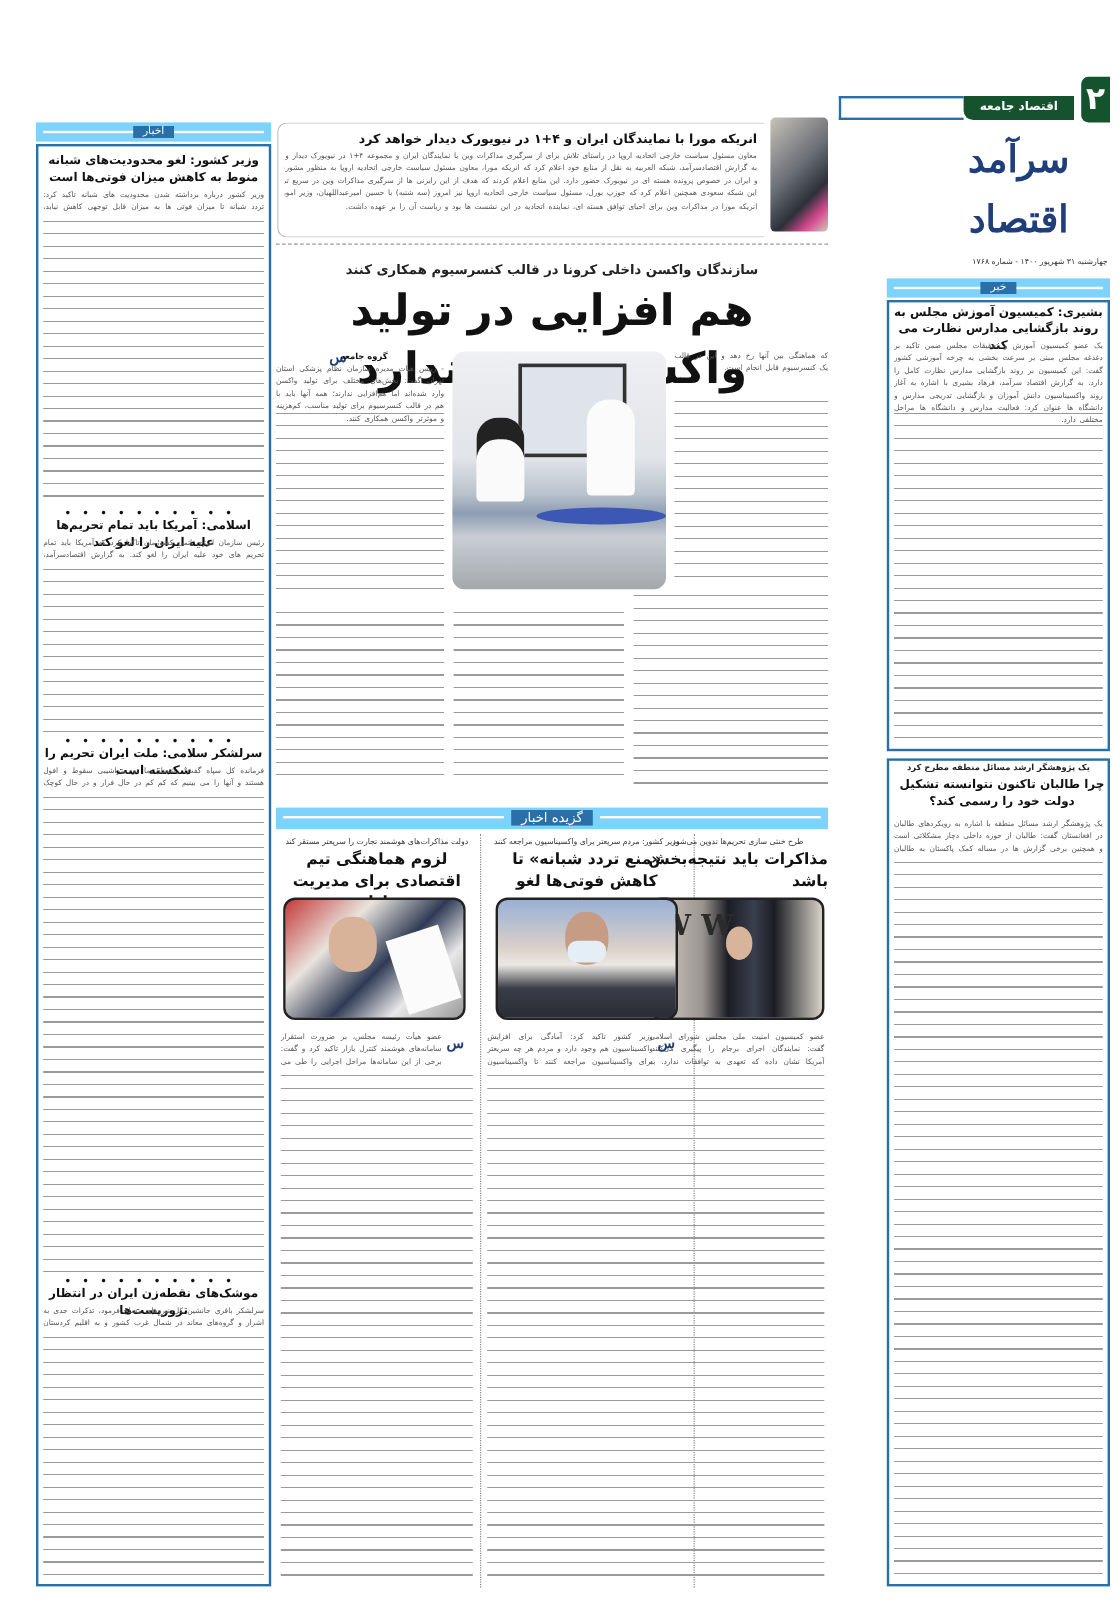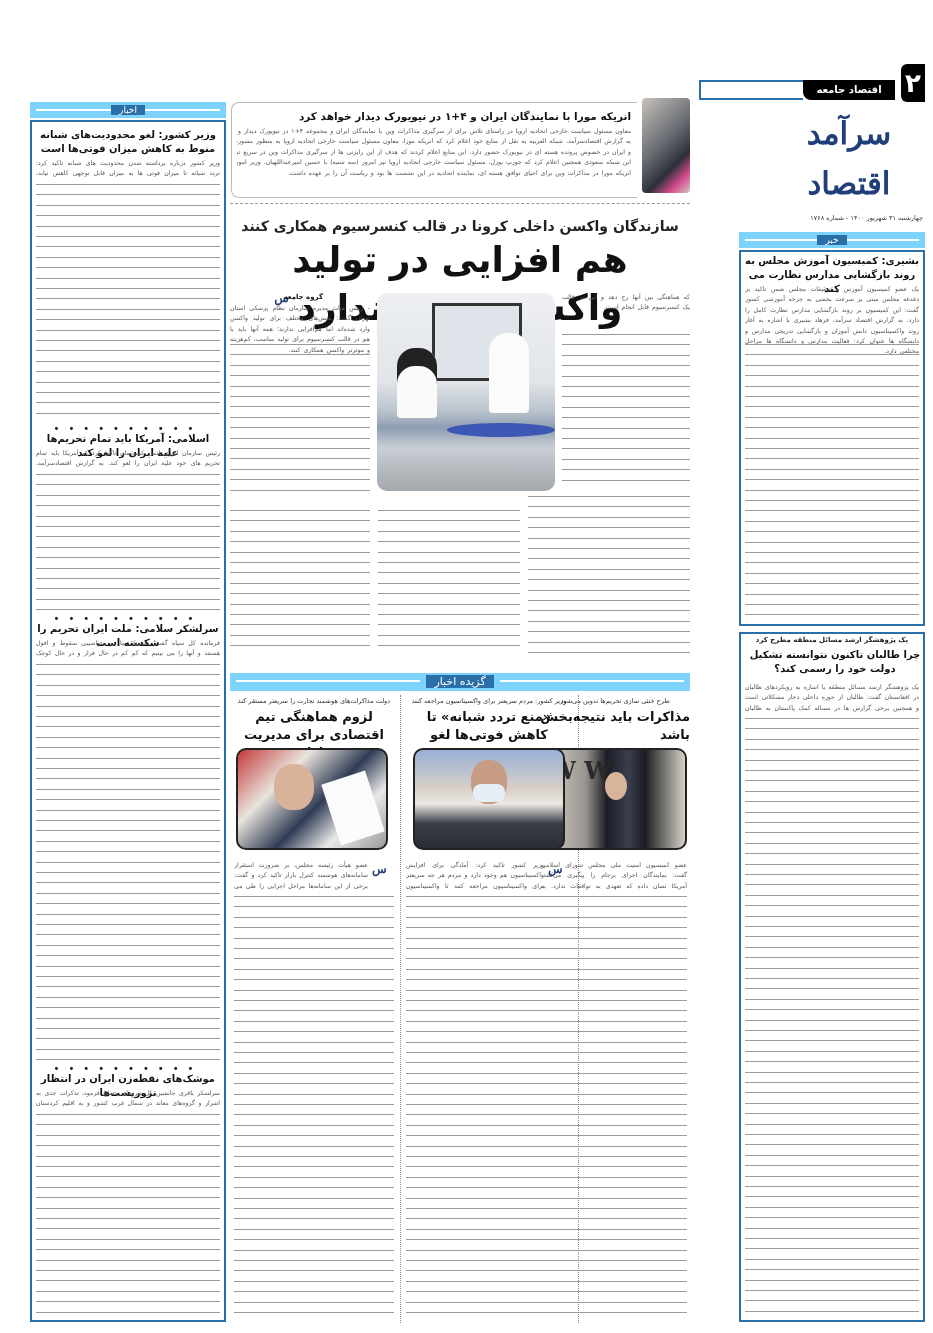--- a/index.html
+++ b/index.html
@@ -1,19 +1,19 @@
 <!DOCTYPE html>
 <html><head>
 <meta charset="utf-8">
 <style>
   *{box-sizing:border-box;margin:0;padding:0}
   html,body{width:933px;height:1333px;background:#fff;overflow:hidden}
   body{font-family:"DejaVu Sans",sans-serif;color:#222;position:relative;direction:rtl}
   .abs{position:absolute}
-  .blue{background:#000000}
+  .blue{background:#14532d}
   .filler{font-size:6.2px;line-height:10.4px;color:#555;text-align:justify;overflow:hidden;word-spacing:1px}
   .filler span{display:block;height:10.4px;border-bottom:0;overflow:hidden;white-space:nowrap}
   .hdrbar{height:16px;background:#7dd3fc;color:#fff;font-size:9px;text-align:center;line-height:16px;position:absolute}
   .hdrbar .line{position:absolute;top:7px;height:2px;background:#fff;width:40%}
   .hdrbar .line.l{left:6px}
   .hdrbar .line.r{right:6px}
   .hdrbar .lbl{position:relative;background:#2a6fa8;padding:0 8px}
   .box{border:2px solid #2a6fa8;position:absolute}
   .h-small{font-weight:bold;font-size:10px;text-align:center;color:#111;line-height:14px}
   .photo{position:absolute;border-radius:10px;overflow:hidden}
@@ -35,21 +35,21 @@
 <div class="abs" style="right:302px;top:110px;width:390px;font-weight:bold;font-size:10.5px;color:#111;text-align:right">انریکه مورا با نمایندگان ایران و ۴+۱ در نیویورک دیدار خواهد کرد</div>
 <div class="abs filler" style="right:302px;top:126px;width:394px;height:66px">
   <span>معاون مسئول سیاست خارجی اتحادیه اروپا در راستای تلاش برای از سرگیری مذاکرات وین با نمایندگان ایران و مجموعه ۴+۱ در نیویورک دیدار و رایزنی خواهد کرد.</span>
   <span>به گزارش اقتصادسرآمد، شبکه العربیه به نقل از منابع خود اعلام کرد که انریکه مورا، معاون مسئول سیاست خارجی اتحادیه اروپا به منظور مشورت با نمایندگان مجموعه ۴+۱</span>
   <span>و ایران در خصوص پرونده هسته ای در نیویورک حضور دارد. این منابع اعلام کردند که هدف از این رایزنی ها از سرگیری مذاکرات وین در سریع ترین زمان ممکن است.</span>
   <span>این شبکه سعودی همچنین اعلام کرد که جوزپ بورل، مسئول سیاست خارجی اتحادیه اروپا نیز امروز (سه شنبه) با حسین امیرعبداللهیان، وزیر امور خارجه کشورمان دیدار و رایزنی خواهد کرد.</span>
   <span>انریکه مورا در مذاکرات وین برای احیای توافق هسته ای، نماینده اتحادیه در این نشست ها بود و ریاست آن را بر عهده داشت.</span>
 </div>
 <div class="abs" style="right:243px;top:203px;width:460px;border-top:1px dashed #999"></div>
 
-<div class="abs" style="right:243px;top:218px;width:460px;text-align:center;font-weight:bold;font-size:14px;color:#222">سازندگان واکسن داخلی کرونا در قالب کنسرسیوم همکاری کنند</div>
+<div class="abs" style="right:243px;top:218px;width:460px;text-align:center;font-weight:bold;font-size:11px;color:#222">سازندگان واکسن داخلی کرونا در قالب کنسرسیوم همکاری کنند</div>
 <div class="abs" style="right:243px;top:236px;width:460px;text-align:center;font-weight:bold;font-size:36px;line-height:48px;color:#111;letter-spacing:-1px">هم افزایی در تولید واکسن وجود ندارد</div>
 
 <div class="abs" style="right:644px;top:291px;width:22px;height:18px;color:#1f3e7a;font-weight:bold;font-size:12px;font-family:'DejaVu Serif',serif">س</div>
 <div class="abs" style="right:610px;top:293px;font-weight:bold;font-size:7px;color:#111">گروه جامعه</div>
 <div class="abs filler" style="right:563px;top:303px;width:140px;height:198px;white-space:normal">- رییس هیات مدیره سازمان نظام پزشکی استان تهران گفت: بخش‌های مختلف برای تولید واکسن وارد شده‌اند اما هم‌افزایی ندارند؛ همه آنها باید با هم در قالب کنسرسیوم برای تولید مناسب، کم‌هزینه و موثرتر واکسن همکاری کنند.</div>
 
 <div class="photo" style="right:378px;top:293px;width:178px;height:198px;background:linear-gradient(180deg,#eef0f3 0%,#e1e4e8 45%,#b9c2cc 60%,#8d9db3 68%,#c9ced4 78%,#a3a8ad 100%)">
   <div style="position:absolute;left:55px;top:10px;width:90px;height:78px;border:3px solid #333;background:#dfe4ea"></div>
   <div style="position:absolute;left:20px;top:55px;width:40px;height:70px;border-radius:18px 18px 4px 4px;background:#fafafa;box-shadow:inset 0 18px 0 #222"></div>
   <div style="position:absolute;left:112px;top:40px;width:40px;height:80px;border-radius:18px 18px 4px 4px;background:#fbfbfb"></div>

